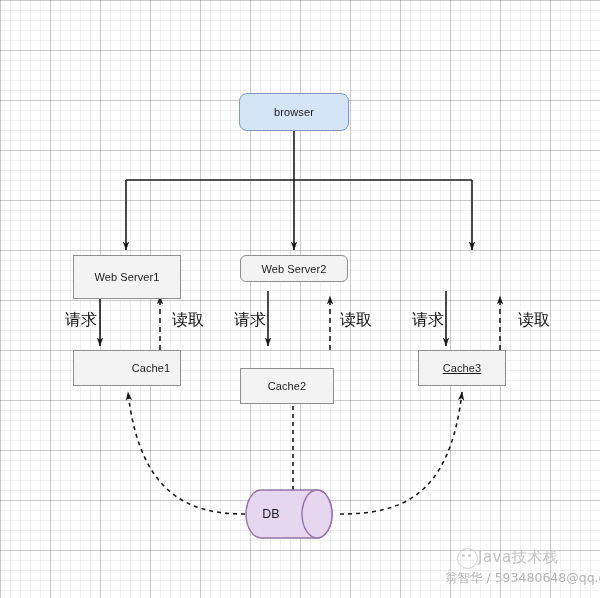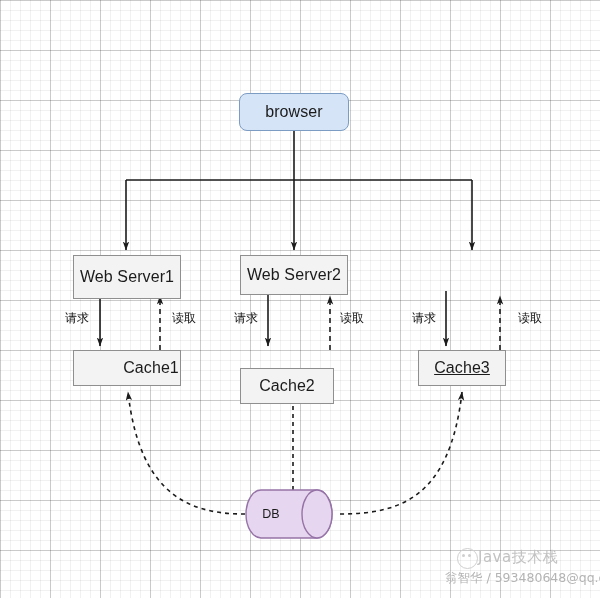--- a/index.html
+++ b/index.html
@@ -29,21 +29,21 @@
     width: 600px;
     height: 598px;
     pointer-events: none;
   }
   .node {
     position: absolute;
     box-sizing: border-box;
     display: flex;
     align-items: center;
     justify-content: center;
-    font-size: 16px;
+    font-size: 11px;
     color: #1b1b1b;
     letter-spacing: 0.1px;
     white-space: nowrap;
   }
   .node-browser {
     background: #d5e4f7;
     border: 1px solid #7c9cc4;
     border-radius: 8px;
   }
   .node-box {
@@ -63,21 +63,21 @@
     width: 100%;
     height: 100%;
     display: flex;
     align-items: center;
     justify-content: center;
     padding-right: 44px;
     box-sizing: border-box;
   }
   .edge-label {
     position: absolute;
-    font-size: 12px;
+    font-size: 16px;
     color: #111111;
     white-space: nowrap;
     font-family: Liberation Mono, monospace;
   }
   .watermark {
     position: absolute;
     color: #b9b9b9;
     white-space: nowrap;
     font-family: "DejaVu Sans", "Liberation Sans", sans-serif;
   }
@@ -156,21 +156,21 @@
     </g>
   </svg>
 
   <div class="node node-browser" style="left:239px; top:93px; width:110px; height:38px;">
     <span>browser</span>
   </div>
 
   <div class="node node-box" style="left:73px; top:255px; width:108px; height:44px;">
     <span>Web Server1</span>
   </div>
-  <div class="node node-box" style="left:240px; top:255px; width:108px; height:40px;">
+  <div class="node node-box" style="left:240px; top:255px; width:108px; height:27px;border-radius:6px;">
     <span>Web Server2</span>
   </div>
 
   <div class="node node-box" style="left:73px; top:350px; width:108px; height:36px;padding-left:48px;">
     <span>Cache1</span>
   </div>
   <div class="node node-box" style="left:240px; top:368px; width:94px; height:36px;">
     <span>Cache2</span>
   </div>
   <div class="node node-box" style="left:418px; top:350px; width:88px; height:36px;text-decoration:underline;">

